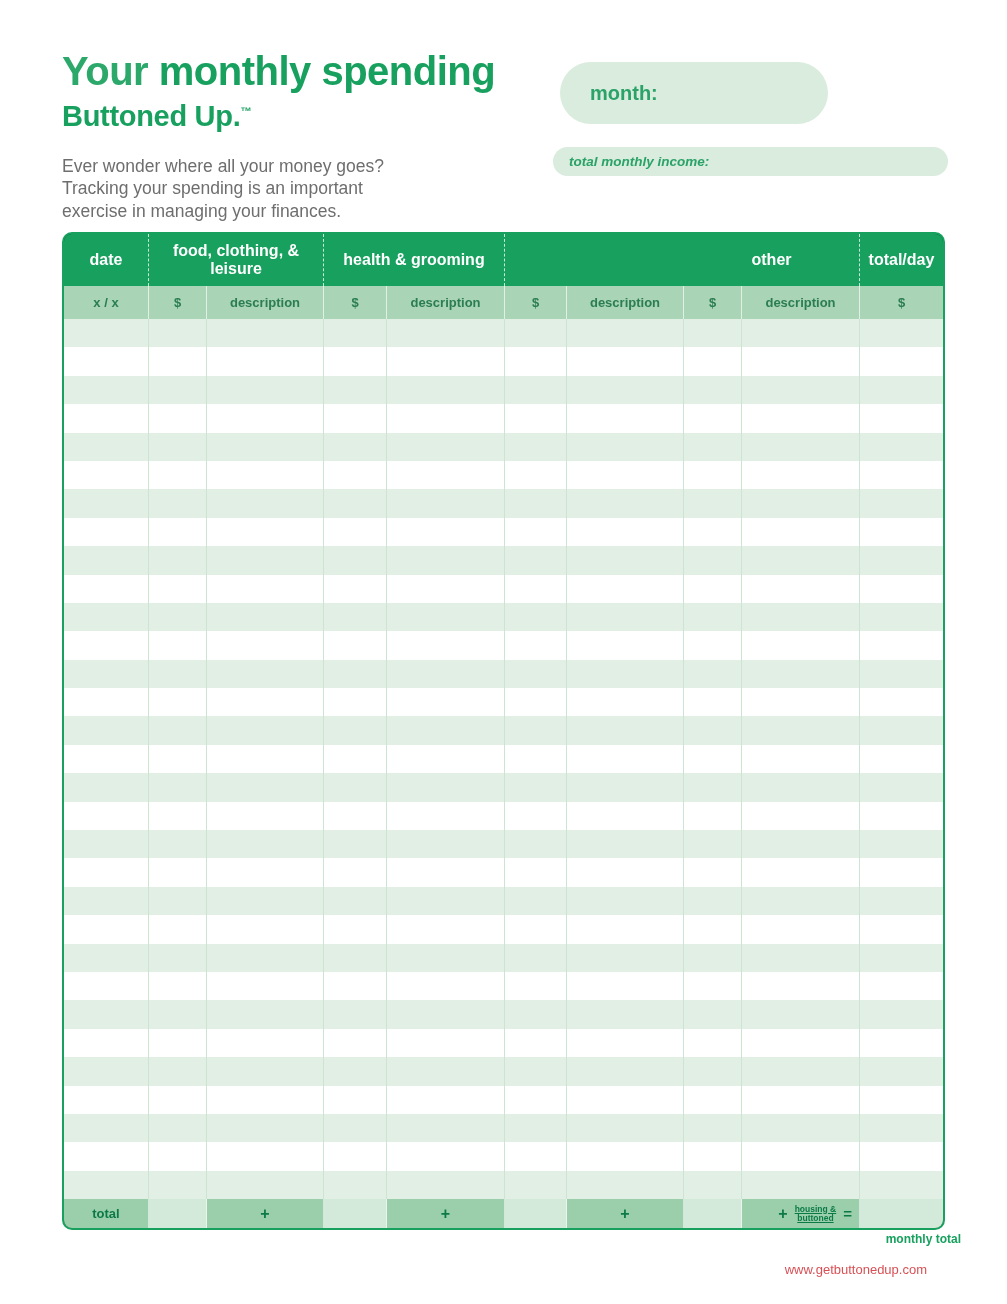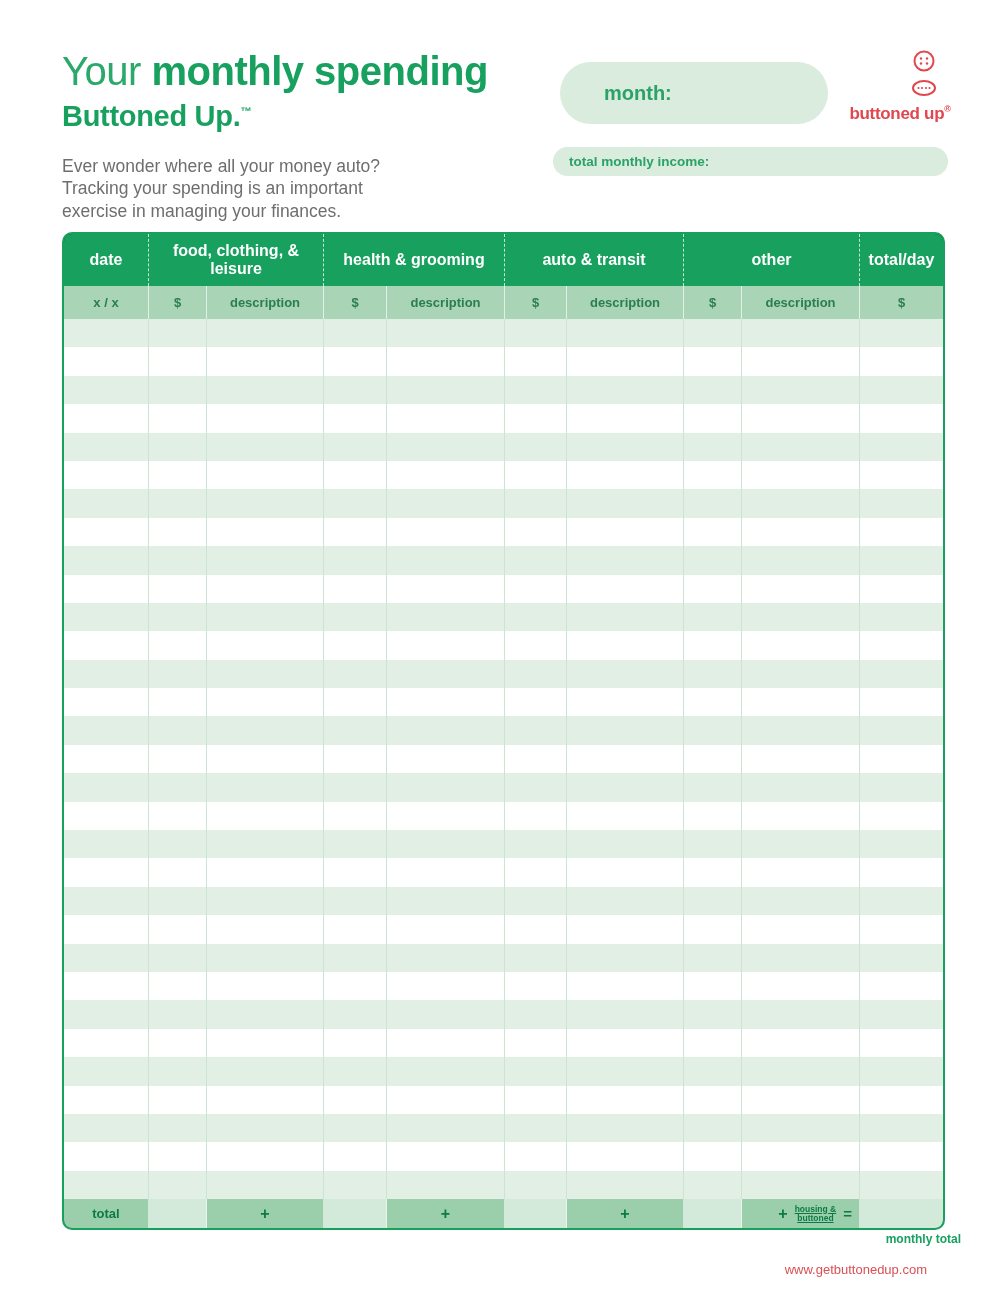--- a/index.html
+++ b/index.html
@@ -15,39 +15,39 @@
     --cols:85px 58px 117px 63px 118px 62px 117px 58px 118px 83px;
   }
   *{box-sizing:border-box;margin:0;padding:0;}
   html,body{background:#ffffff;}
   body{font-family:"Liberation Sans", sans-serif;}
   .page{position:relative;width:1007px;height:1304px;background:#ffffff;overflow:hidden;margin:0 auto;}
 
   
   .title-block{position:absolute;left:62px;top:50px;}
   .title{font-size:40px;line-height:1.05;letter-spacing:-0.5px;}
-  .t-light{font-weight:400;color:#2ca86b;}
+  .t-light{font-weight:700;color:#2ca86b;}
   .t-bold{font-weight:700;color:var(--green);}
   .brand-line{margin-top:8px;font-size:29px;font-weight:700;color:var(--green);letter-spacing:-0.3px;}
   .brand-line sup{font-size:11px;font-weight:700;vertical-align:super;}
   .intro{margin-top:22px;font-size:17.5px;line-height:1.28;color:#6e6e6e;}
 
   
   .month-box{position:absolute;left:560px;top:62px;width:268px;height:62px;border-radius:32px;background:var(--green-light-fill);display:flex;align-items:center;}
-  .month-label{padding-left:44px;font-size:20px;font-weight:700;color:#2aa268;}
+  .month-label{padding-left:30px;font-size:20px;font-weight:700;color:#2aa268;}
 
   
   .logo{position:absolute;left:843px;top:50px;width:114px;display:flex;flex-direction:column;align-items:center;}
   .logo svg{display:block;margin-left:48px;}
   .logo-text{margin-top:2px;font-size:17px;font-weight:700;color:var(--red);letter-spacing:-0.3px;white-space:nowrap;}
   .logo-text sup{font-size:9px;}
 
   
   .pill{position:absolute;left:553px;width:395px;height:29px;border-radius:15px;background:var(--green-light-fill);display:flex;align-items:center;}
-  .pill.income{top:147px;}
+  .pill.income{top:147px;font-style:italic;}
   .pill.housing{top:186px;}
   .pill span{padding-left:16px;font-size:13.5px;font-weight:700;color:#2aa268;}
 
   
   .spend-table{position:absolute;left:62px;top:232px;width:883px;height:998px;border:2px solid var(--green);border-radius:10px;overflow:hidden;display:flex;flex-direction:column;background:#14532d;}
   .grid10{display:grid;grid-template-columns:var(--cols);}
 
   .thead{height:52px;background:var(--green);flex:0 0 auto;}
   .h{display:flex;align-items:center;justify-content:center;text-align:center;color:#fff;font-weight:700;font-size:16px;line-height:1.1;padding:0 6px;border-right:1px dashed rgba(255,255,255,.75);}
   .hc1{grid-column:1;}
@@ -88,57 +88,41 @@
 
 <div class="page">
 
   <div class="title-block">
     <div class="title">
       <span class="t-light">Your</span>
       <span class="t-bold">monthly spending</span>
     </div>
     <div class="brand-line"><span>Buttoned Up.</span><sup>™</sup></div>
     <div class="intro">
-      <div>Ever wonder where all your money auto?</div>
+      <div>Ever wonder where all your money goes?</div>
       <div>Tracking your spending is an important</div>
       <div>exercise in managing your finances.</div>
     </div>
   </div>
 
   <div class="month-box">
     <span class="month-label">month:</span>
   </div>
 
-  <div class="logo">
-    <svg width="30" height="52" viewBox="0 0 30 52">
-      <circle cx="15" cy="11" r="9.5" fill="none" stroke="#e0474f" stroke-width="2"></circle>
-      <circle cx="12" cy="8.5" r="1.2" fill="#e0474f"></circle>
-      <circle cx="18" cy="8.5" r="1.2" fill="#e0474f"></circle>
-      <circle cx="12" cy="13.5" r="1.2" fill="#e0474f"></circle>
-      <circle cx="18" cy="13.5" r="1.2" fill="#e0474f"></circle>
-      <ellipse cx="15" cy="38" rx="11" ry="7" fill="none" stroke="#e0474f" stroke-width="2"></ellipse>
-      <circle cx="9.5" cy="38" r="1.1" fill="#e0474f"></circle>
-      <circle cx="13" cy="38" r="1.1" fill="#e0474f"></circle>
-      <circle cx="17" cy="38" r="1.1" fill="#e0474f"></circle>
-      <circle cx="20.5" cy="38" r="1.1" fill="#e0474f"></circle>
-    </svg>
-    <div class="logo-text"><span>buttoned up</span><sup>®</sup></div>
-  </div>
 
   <div class="pill income">
     <span>total monthly income:</span>
   </div>
 
   <div class="spend-table">
 
     <div class="thead grid10">
       <div class="h hc1">date</div>
       <div class="h hc2">food, clothing, &amp; leisure</div>
       <div class="h hc3">health &amp; grooming</div>
-      <div class="h hc4">auto &amp; transit</div>
       <div class="h hc5">other</div>
       <div class="h hc6">total/day</div>
     </div>
 
     <div class="subhead grid10">
       <div class="sh">x / x</div>
       <div class="sh">$</div>
       <div class="sh">description</div>
       <div class="sh">$</div>
       <div class="sh">description</div>

